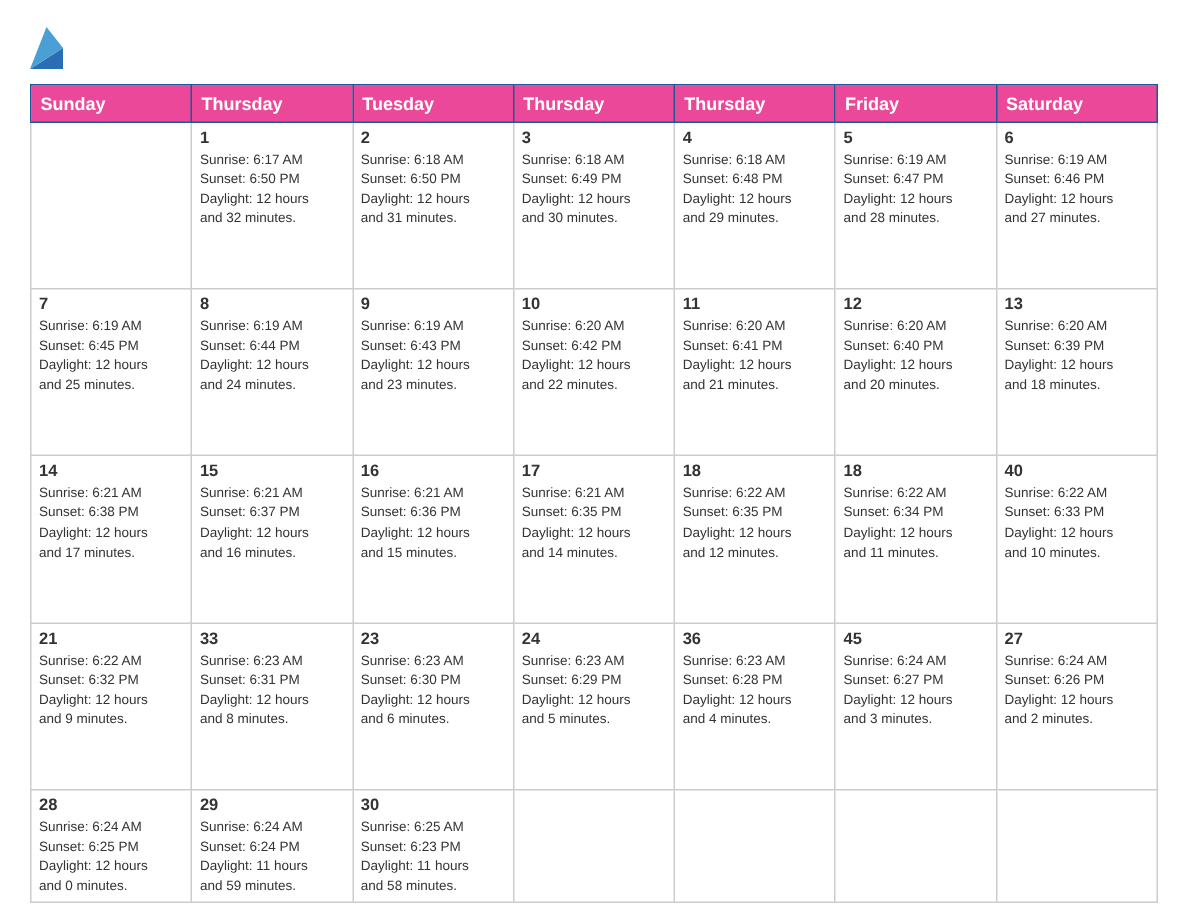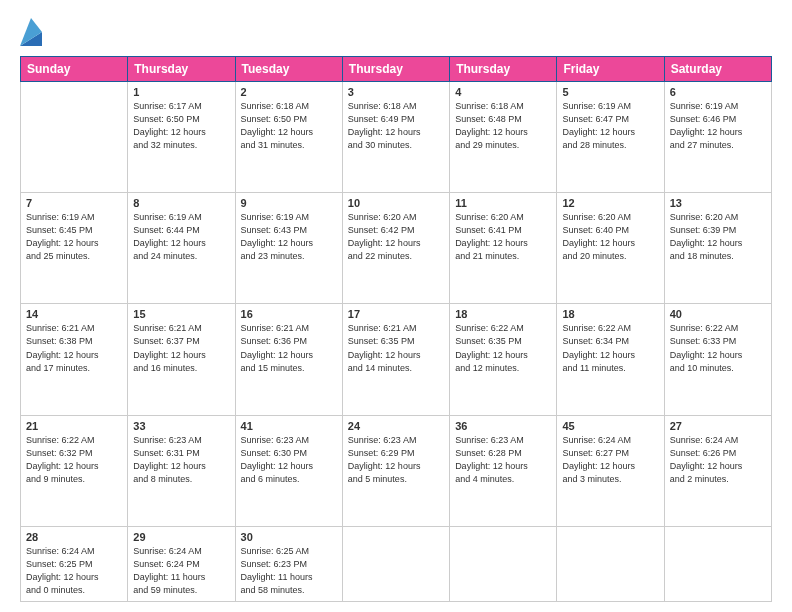--- a/index.html
+++ b/index.html
@@ -219,21 +219,21 @@
         <tr>
           <td>
             <span class="day-num">21</span>
             <div class="day-info">Sunrise: 6:22 AM<br>Sunset: 6:32 PM<br>Daylight: 12 hours<br>and 9 minutes.</div>
           </td>
           <td>
             <span class="day-num">33</span>
             <div class="day-info">Sunrise: 6:23 AM<br>Sunset: 6:31 PM<br>Daylight: 12 hours<br>and 8 minutes.</div>
           </td>
           <td>
-            <span class="day-num">41</span>
+            <span class="day-num">23</span>
             <div class="day-info">Sunrise: 6:23 AM<br>Sunset: 6:30 PM<br>Daylight: 12 hours<br>and 6 minutes.</div>
           </td>
           <td>
             <span class="day-num">24</span>
             <div class="day-info">Sunrise: 6:23 AM<br>Sunset: 6:29 PM<br>Daylight: 12 hours<br>and 5 minutes.</div>
           </td>
           <td>
             <span class="day-num">36</span>
             <div class="day-info">Sunrise: 6:23 AM<br>Sunset: 6:28 PM<br>Daylight: 12 hours<br>and 4 minutes.</div>
           </td>

